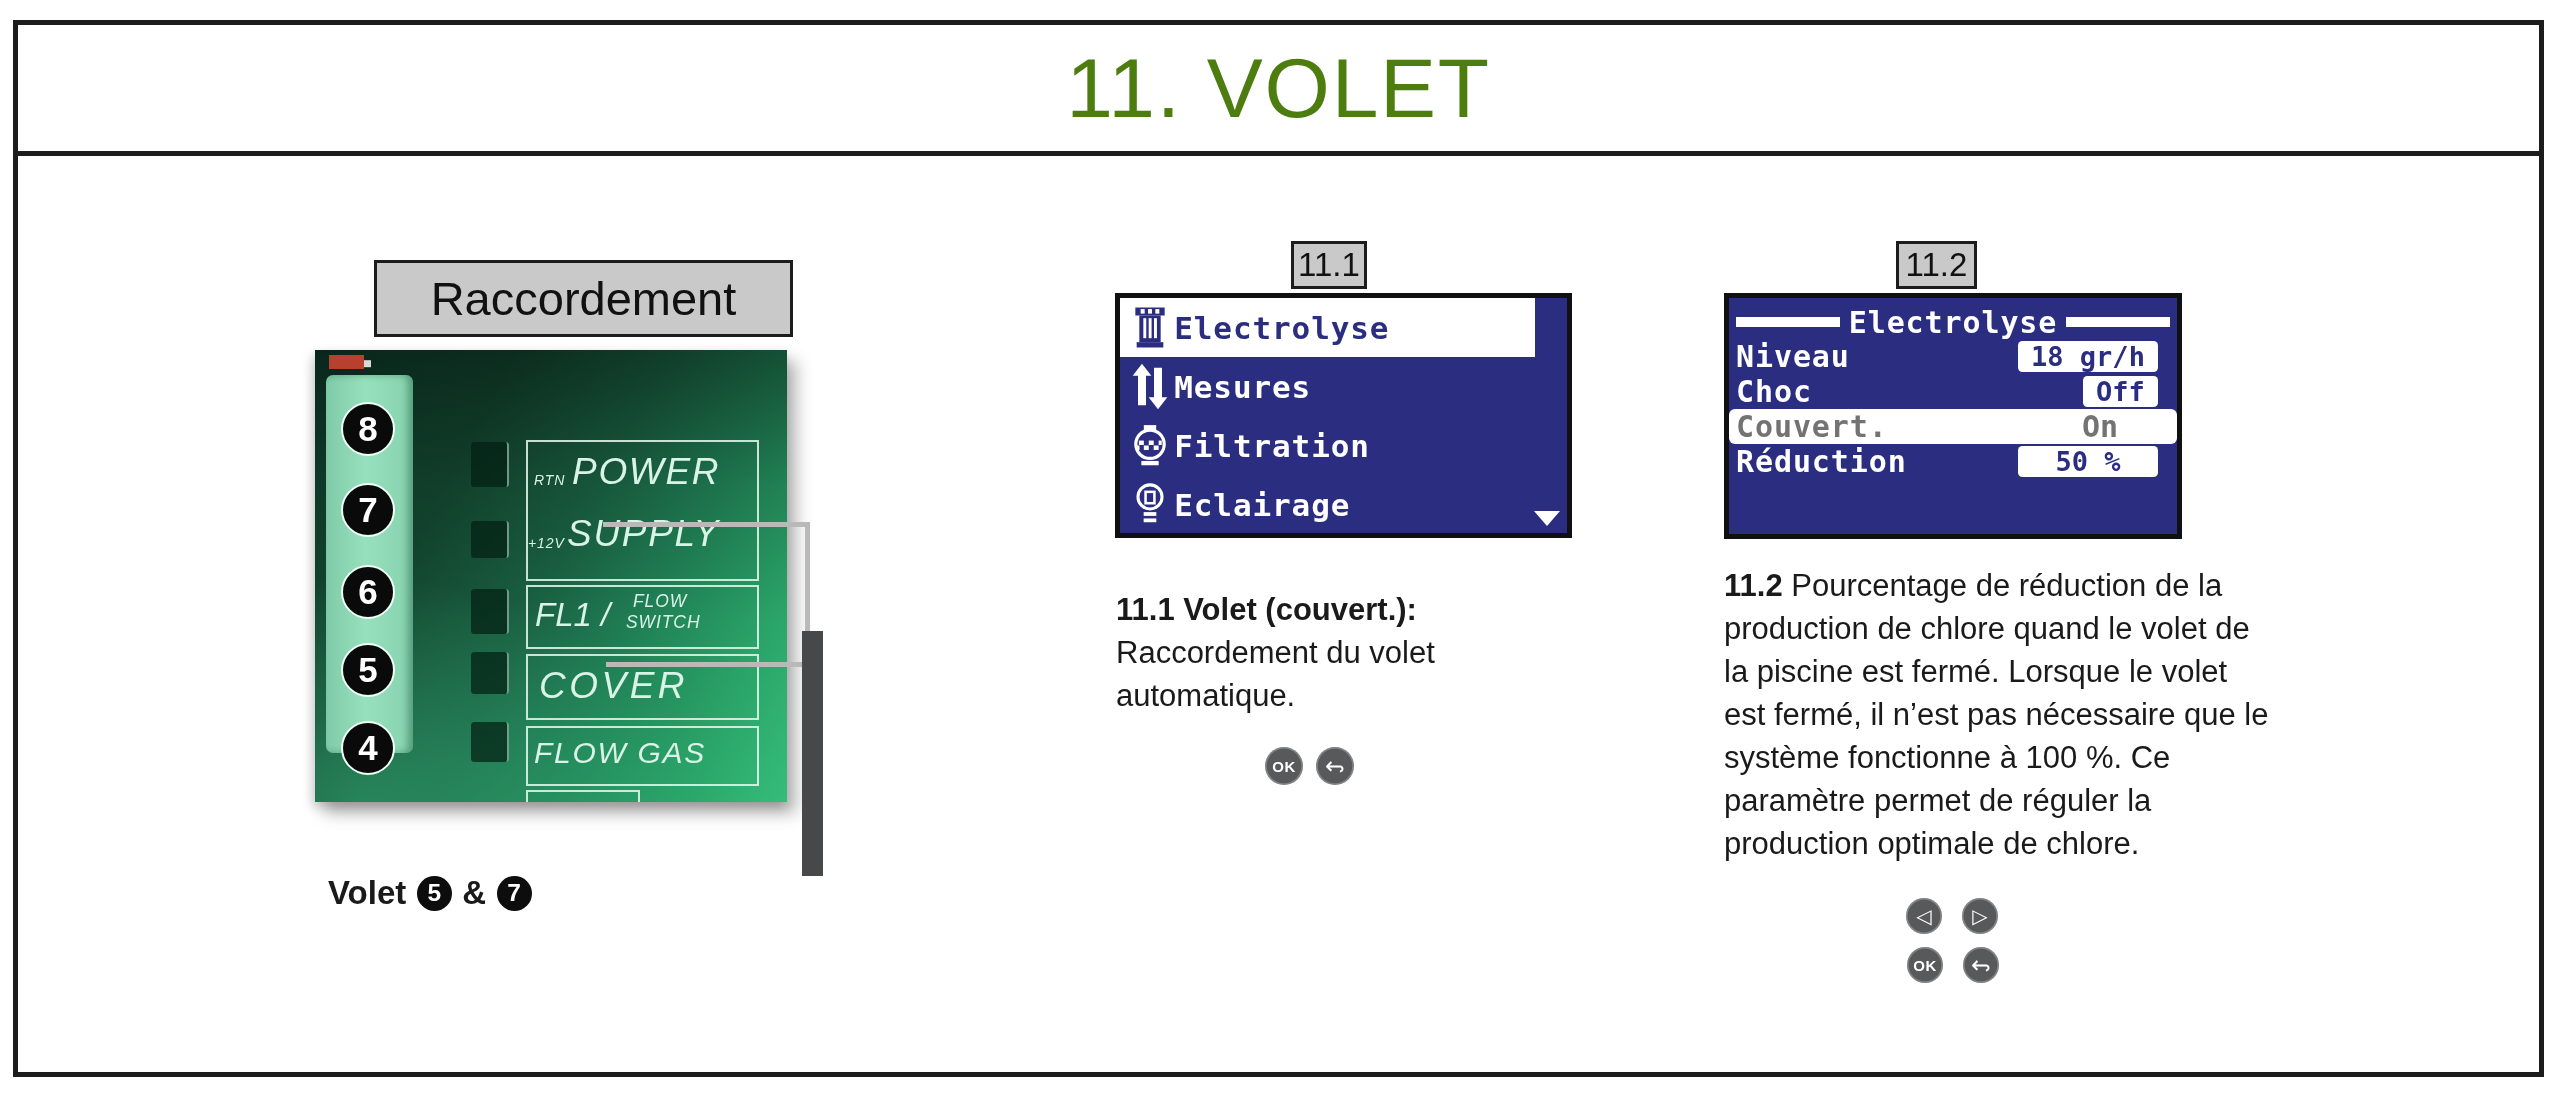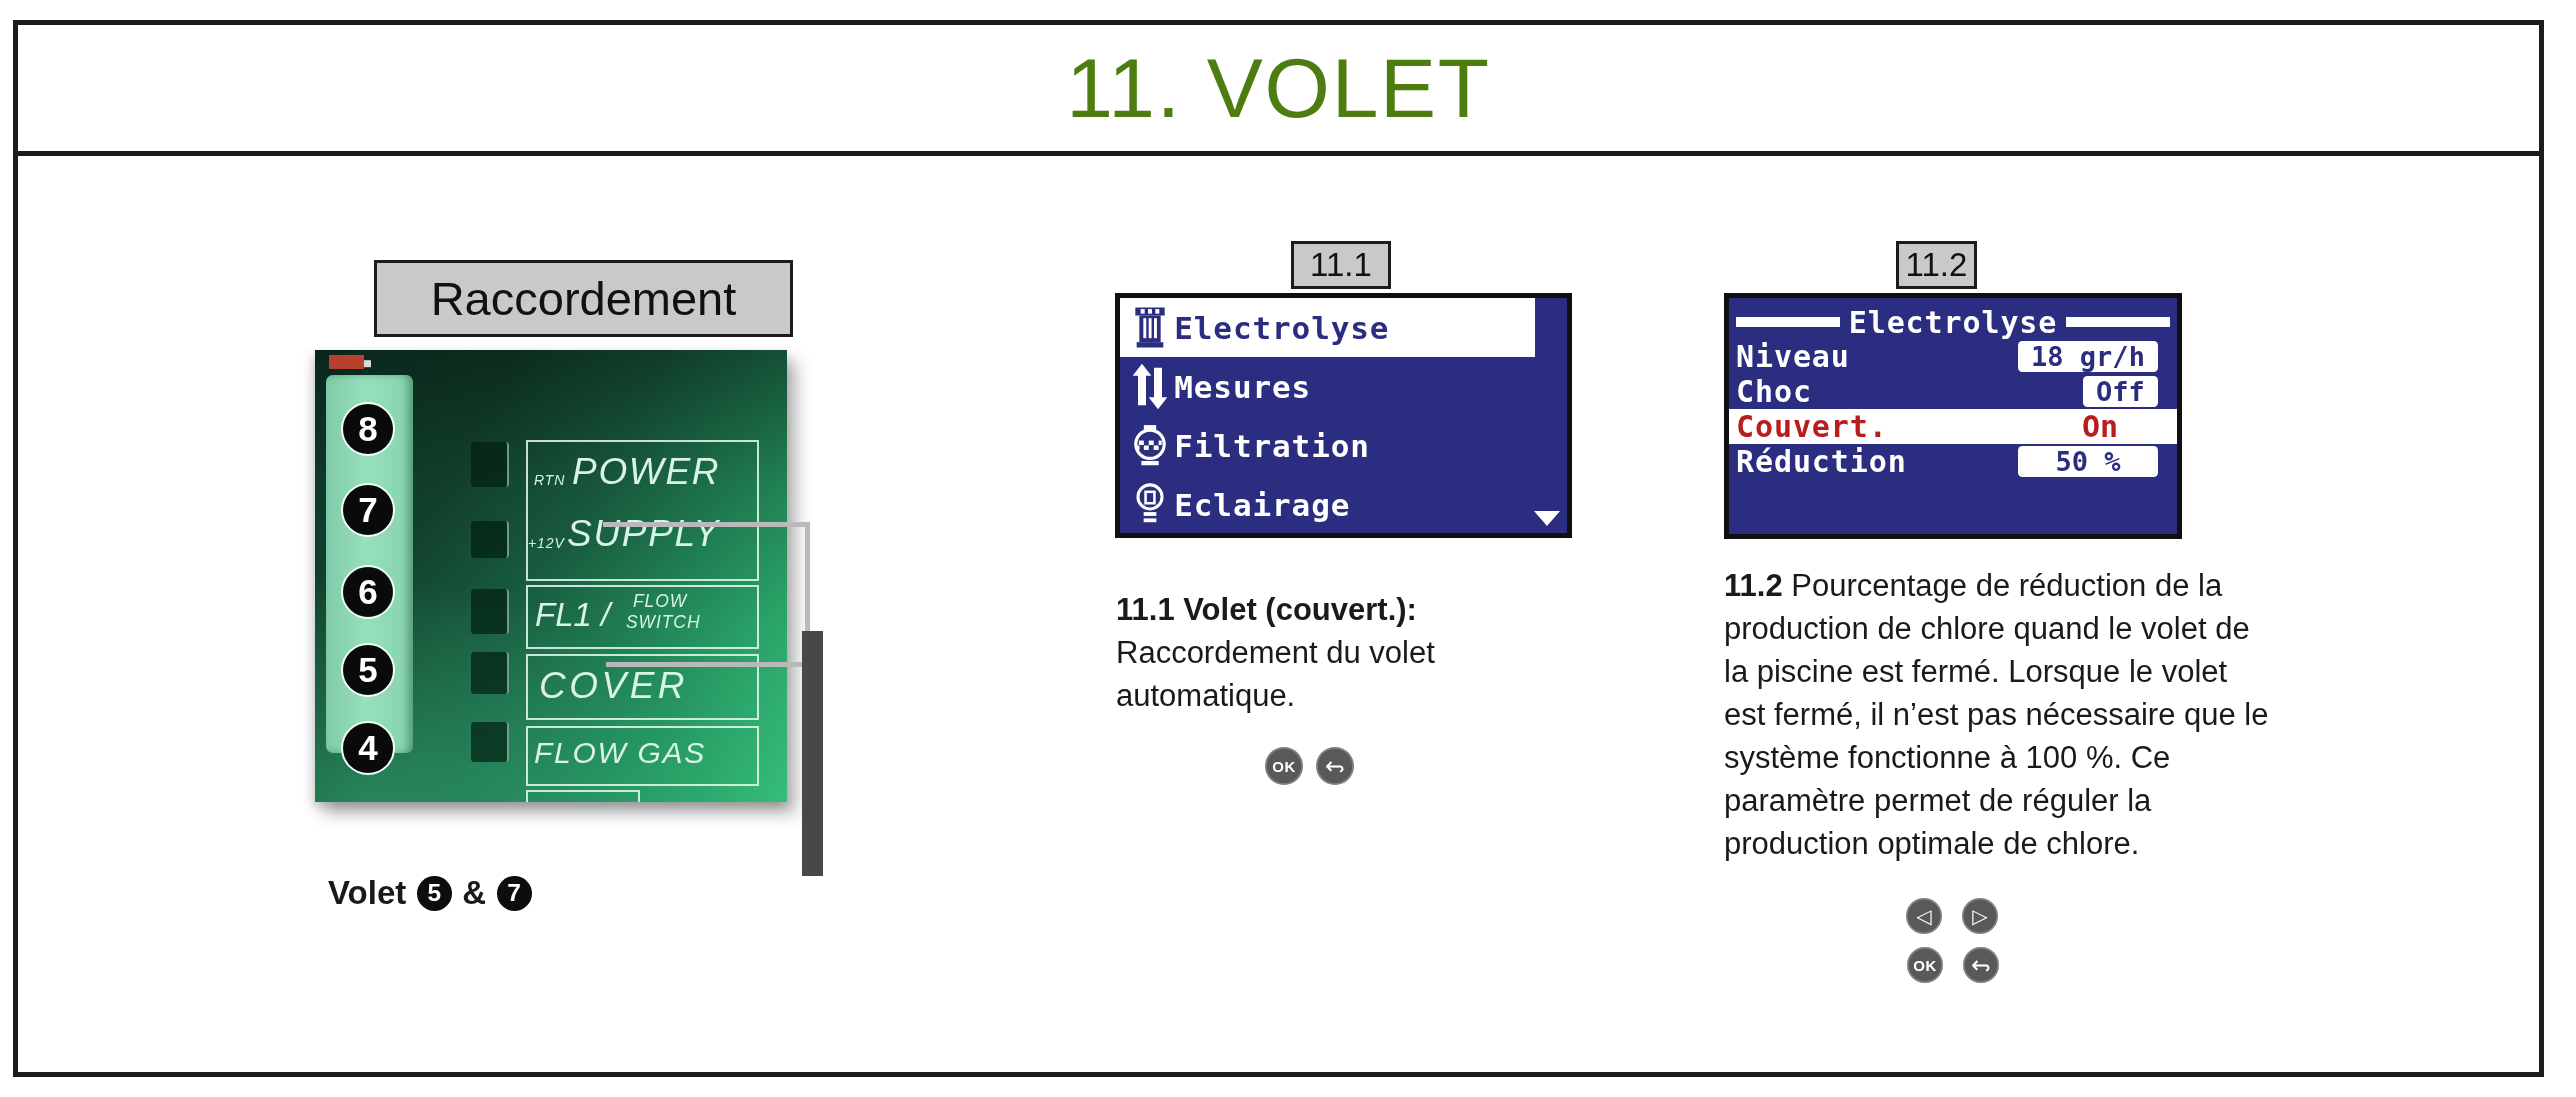--- a/index.html
+++ b/index.html
@@ -9,21 +9,21 @@
 
   
   .page-frame { position:absolute; left:13px; top:20px; width:2531px; height:1057px; border:5.2px solid #1c1c1c; }
   .title-band { position:absolute; left:0; top:0; width:100%; height:131px; border-bottom:5.2px solid #1c1c1c; display:flex; align-items:center; justify-content:center; }
   .page-title { font-size:84px; letter-spacing:1.7px; color:#4d7c0f; }
 
   
   .tag-box { position:absolute; background:#c9c9c9; border:3.5px solid #1c1c1c; display:flex; align-items:center; justify-content:center; color:#111; }
   .tag-raccordement { left:374px; top:260px; width:419px; height:77px; font-size:47px; }
   .tag-fig { font-size:33px; }
-  .tag-fig1 { left:1291px; top:241px; width:100px; height:48px; }
+  .tag-fig1 { left:1291px; top:241px; width:76px; height:48px; }
   .tag-fig2 { left:1896px; top:241px; width:81px; height:48px; }
 
   
   .pcb-photo { position:absolute; left:315px; top:350px; width:472px; height:452px;
     background:
       radial-gradient(130% 90% at 10% 100%, rgba(70,220,150,0.35) 0%, rgba(70,220,150,0) 55%),
       linear-gradient(118deg, #0f3d2c 0%, #134730 28%, #1a6243 50%, #218457 68%, #2aa368 84%, #35bd7a 100%);
     box-shadow:8.7px 10.5px 15.7px rgba(0,0,0,0.30), -2.6px 5.2px 10.5px rgba(0,0,0,0.18);
   }
   .pcb-shade { position:absolute; inset:0; background:linear-gradient(180deg, rgba(0,0,0,0.38) 0%, rgba(0,0,0,0.12) 30%, rgba(0,0,0,0) 60%); }
@@ -53,21 +53,21 @@
   .menu-row .icon-slot { width:49px; display:flex; justify-content:center; margin-left:5.2px; }
   .menu-row .menu-label { font-size:31px; letter-spacing:0.9px; }
   .menu-row.selected { background:#ffffff; width:415px; color:#2b2e80; }
   .scroll-down { position:absolute; right:7px; bottom:7px; width:0; height:0; border-left:13px solid transparent; border-right:13px solid transparent; border-top:15.7px solid #ffffff; }
 
   .lcd2-header { display:flex; align-items:center; margin:8.7px 7px 0 7px; height:31px; color:#ffffff; }
   .lcd2-header .bar { flex:1; height:10.5px; background:#ffffff; }
   .lcd2-header .hdr-title { font-size:30px; padding:0 8.7px; letter-spacing:0.9px; }
   .param-row { height:35px; display:flex; align-items:center; justify-content:space-between; padding-left:7px; color:#ffffff; }
   .param-row .param-label { font-size:30px; letter-spacing:0.9px; }
-  .param-row.selected { background:#ffffff; color:#b91c1c; }
+  .param-row.selected { background:#ffffff; color:#737373;border-radius:6px; }
   .value-box { background:#ffffff; color:#2b2e80; border-radius:4.4px; height:31px; line-height:31px; text-align:center; font-size:27px; margin-right:19px; }
   .val-on { font-size:30px; margin-right:59px; }
 
   
   .desc { position:absolute; font-size:31px; line-height:43px; color:#1a1a1a; }
   .desc-1 { left:1116px; top:564px; width:420px; }
   .desc-2 { left:1724px; top:564px; width:549px; }
   .bold { font-weight:bold;margin-top:24px; }
 
   

